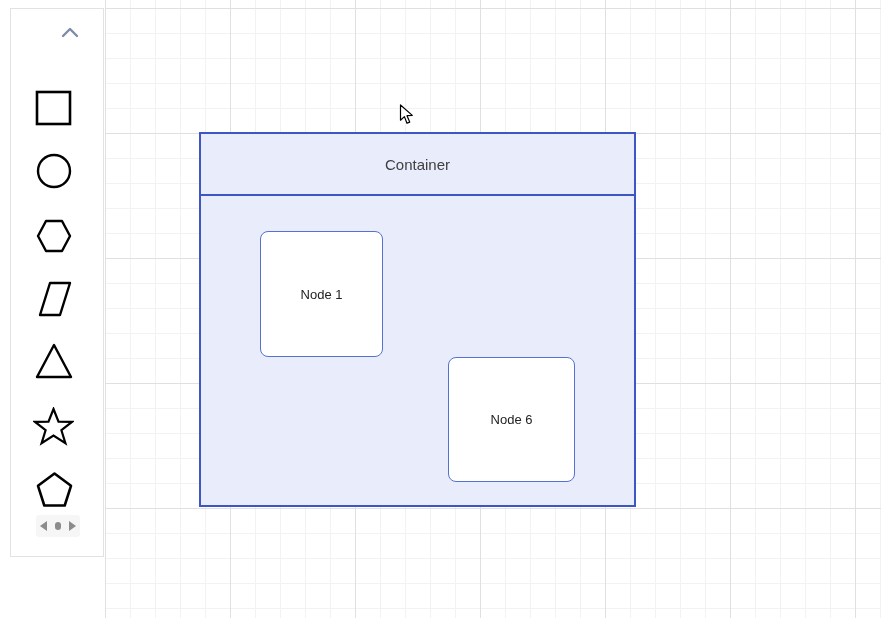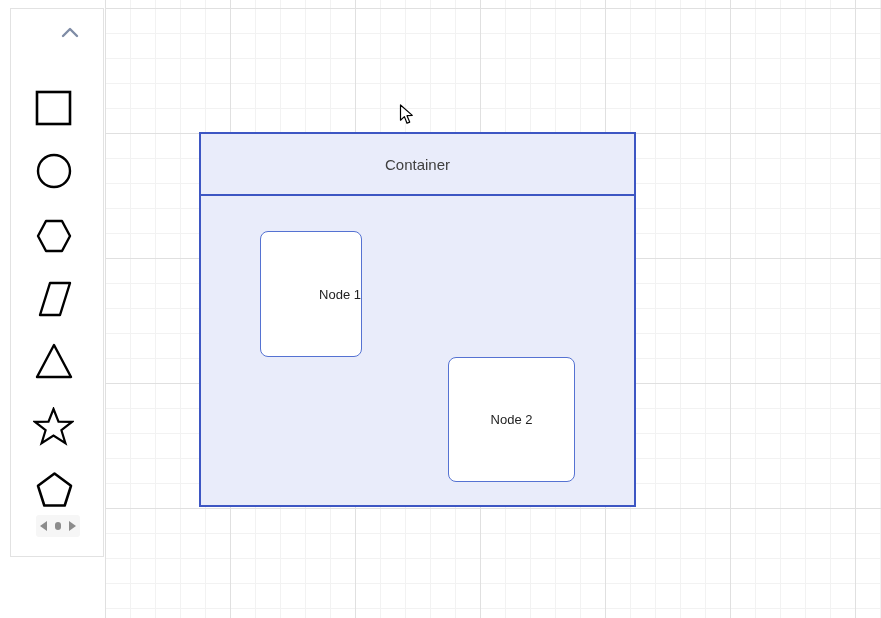--- a/index.html
+++ b/index.html
@@ -41,21 +41,21 @@
     display:flex;align-items:center;justify-content:center;
     font-size:15px;color:#404040;
   }
   
   .node{
     position:absolute;background:#ffffff;border:1px solid #5572d2;
     border-radius:8px;box-sizing:border-box;
     display:flex;align-items:center;justify-content:center;
     font-size:13px;color:#222222;
   }
-  .node1{left:155px;top:231px;width:102px;height:126px;justify-content:flex-end;}
+  .node1{left:155px;top:231px;width:123px;height:126px;}
   .node2{left:343px;top:357px;width:127px;height:125px;}
   
   .pager{
     display:flex;align-items:center;justify-content:center;gap:6px;
     background:#f6f6f6;border-radius:3px;
   }
   
   .cursor{position:absolute;left:294px;top:104px;z-index:5;pointer-events:none;}
 </style>
 </head>
@@ -67,21 +67,21 @@
     <div class="container-header">
       <span>Container</span>
     </div>
   </div>
 
   <div class="node node1">
     <span>Node 1</span>
   </div>
 
   <div class="node node2">
-    <span>Node 2</span>
+    <span>Node 6</span>
   </div>
 
   <div class="cursor">
     <svg width="15" height="22" viewBox="0 0 15 22">
       <path d="M1.5 1 L1.5 16.2 L5.4 12.6 L8 19.3 L10.7 18.1 L8 11.7 L13.3 11.4 Z" fill="#ffffff" stroke="#000000" stroke-width="1.2" stroke-linejoin="round"></path>
     </svg>
   </div>
 </div>
 
 <div class="stencil">

